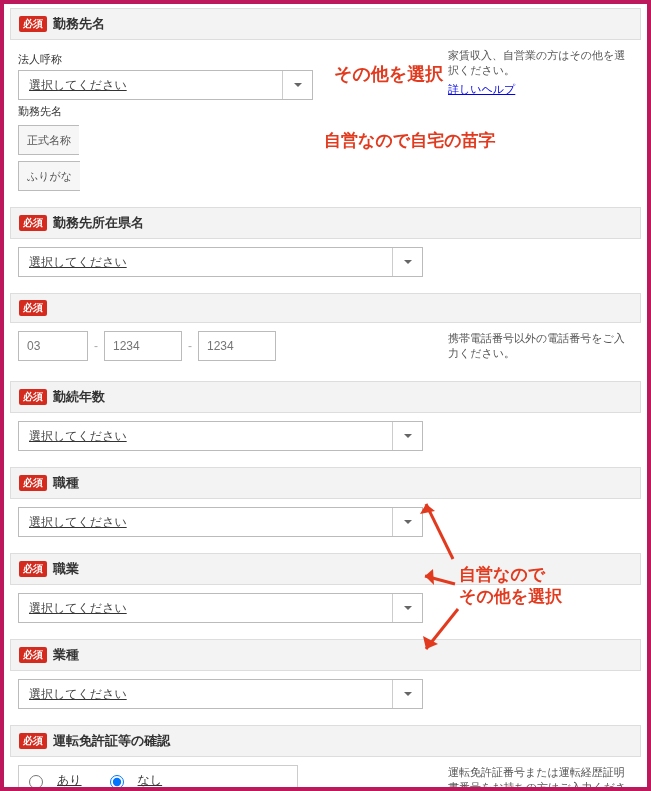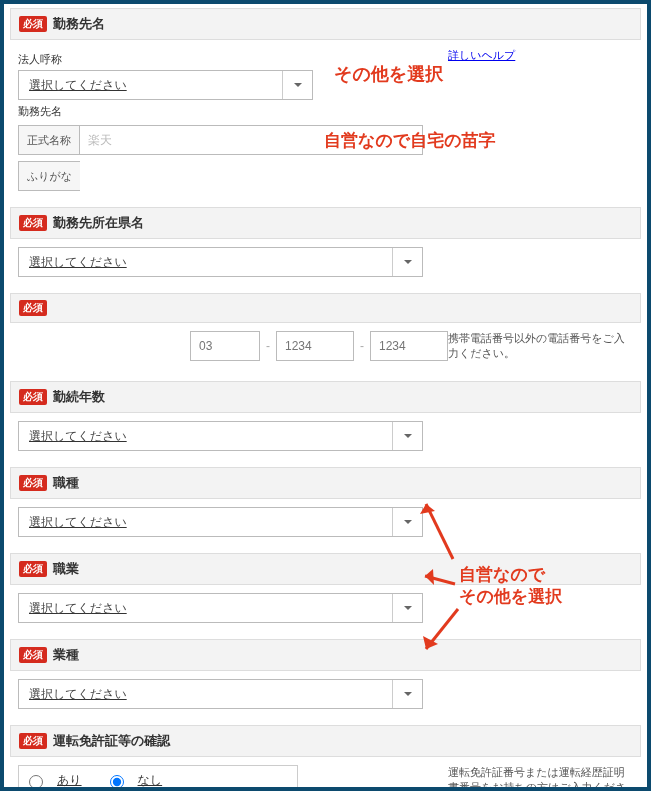--- a/index.html
+++ b/index.html
@@ -1,17 +1,17 @@
 <!DOCTYPE html>
 <html><head>
 <meta charset="utf-8">
 <style>
   * { box-sizing: border-box; margin: 0; padding: 0; }
   body { font-family: "Hiragino Kaku Gothic Pro", "Meiryo", sans-serif; font-size: 12px; color: #333; background: #fff; }
-  .page { width: 651px; height: 791px; border: 4px solid #0c4a6e; background: #fff; position: relative; overflow: hidden; }
+  .page { width: 651px; height: 791px; border: 4px solid #be185d; background: #fff; position: relative; overflow: hidden; }
   .inner { padding: 4px 6px 0 6px; }
 
   .section { margin-bottom: 6px; }
   .section-header {
     background: #f3f3f3;
     border: 1px solid #ddd;
     padding: 6px 8px;
     display: flex;
     align-items: center;
   }
@@ -52,21 +52,21 @@
     background: #f6f6f6; border: 1px solid #bbb; border-right: none;
     padding: 0 8px; height: 30px; display: flex; align-items: center;
     font-size: 11px; min-width: 56px; color:#555;
   }
   .text-row input {
     flex: 1; height: 30px; border: 1px solid #bbb; padding: 0 8px;
     font-size: 12px; font-family: inherit;
   }
   .text-row input::placeholder { color: #bbb; }
 
-  .phone-row { display: flex; align-items: center; gap: 6px; justify-content: flex-end; }
+  .phone-row { display: flex; align-items: center; gap: 6px; }
   .phone-row input {
     height: 30px; border: 1px solid #bbb; padding: 0 8px; font-size: 12px; font-family: inherit;
     color:#bbb;
   }
   .phone-row .p1 { width: 70px; }
   .phone-row .p2, .phone-row .p3 { width: 78px; }
   .phone-row span { color:#aaa; }
 
   .radio-row { display:flex; align-items:center; gap:28px; width: 280px; border:1px solid #ccc; padding:6px 10px; }
   .radio-opt { display:flex; align-items:flex-end; gap:14px; font-size:12px; cursor:pointer;text-decoration:underline; }
@@ -98,27 +98,27 @@
             <span class="select-text">選択してください</span>
             <span class="select-arrow">
                 <svg viewBox="0 0 10 10">
                   <path d="M1 3 L5 7 L9 3 Z"></path>
                 </svg>
               </span>
           </div>
           <div class="field-label">勤務先名</div>
           <div class="text-row">
             <div class="prefix">正式名称</div>
-            <input type="text" placeholder="楽天" style="">
           </div>
           <div class="text-row">
             <div class="prefix">ふりがな</div>
           </div>
         </div>
         <div class="right-col">
+          <div class="hint">家賃収入、自営業の方はその他を選択ください。</div>
           <a href="#">詳しいヘルプ</a>
         </div>
       </div>
     </div>
 
     <div class="section">
       <div class="section-header">
         <span class="required-badge">必須</span>
         <span class="section-title">勤務先所在県名</span>
       </div>

